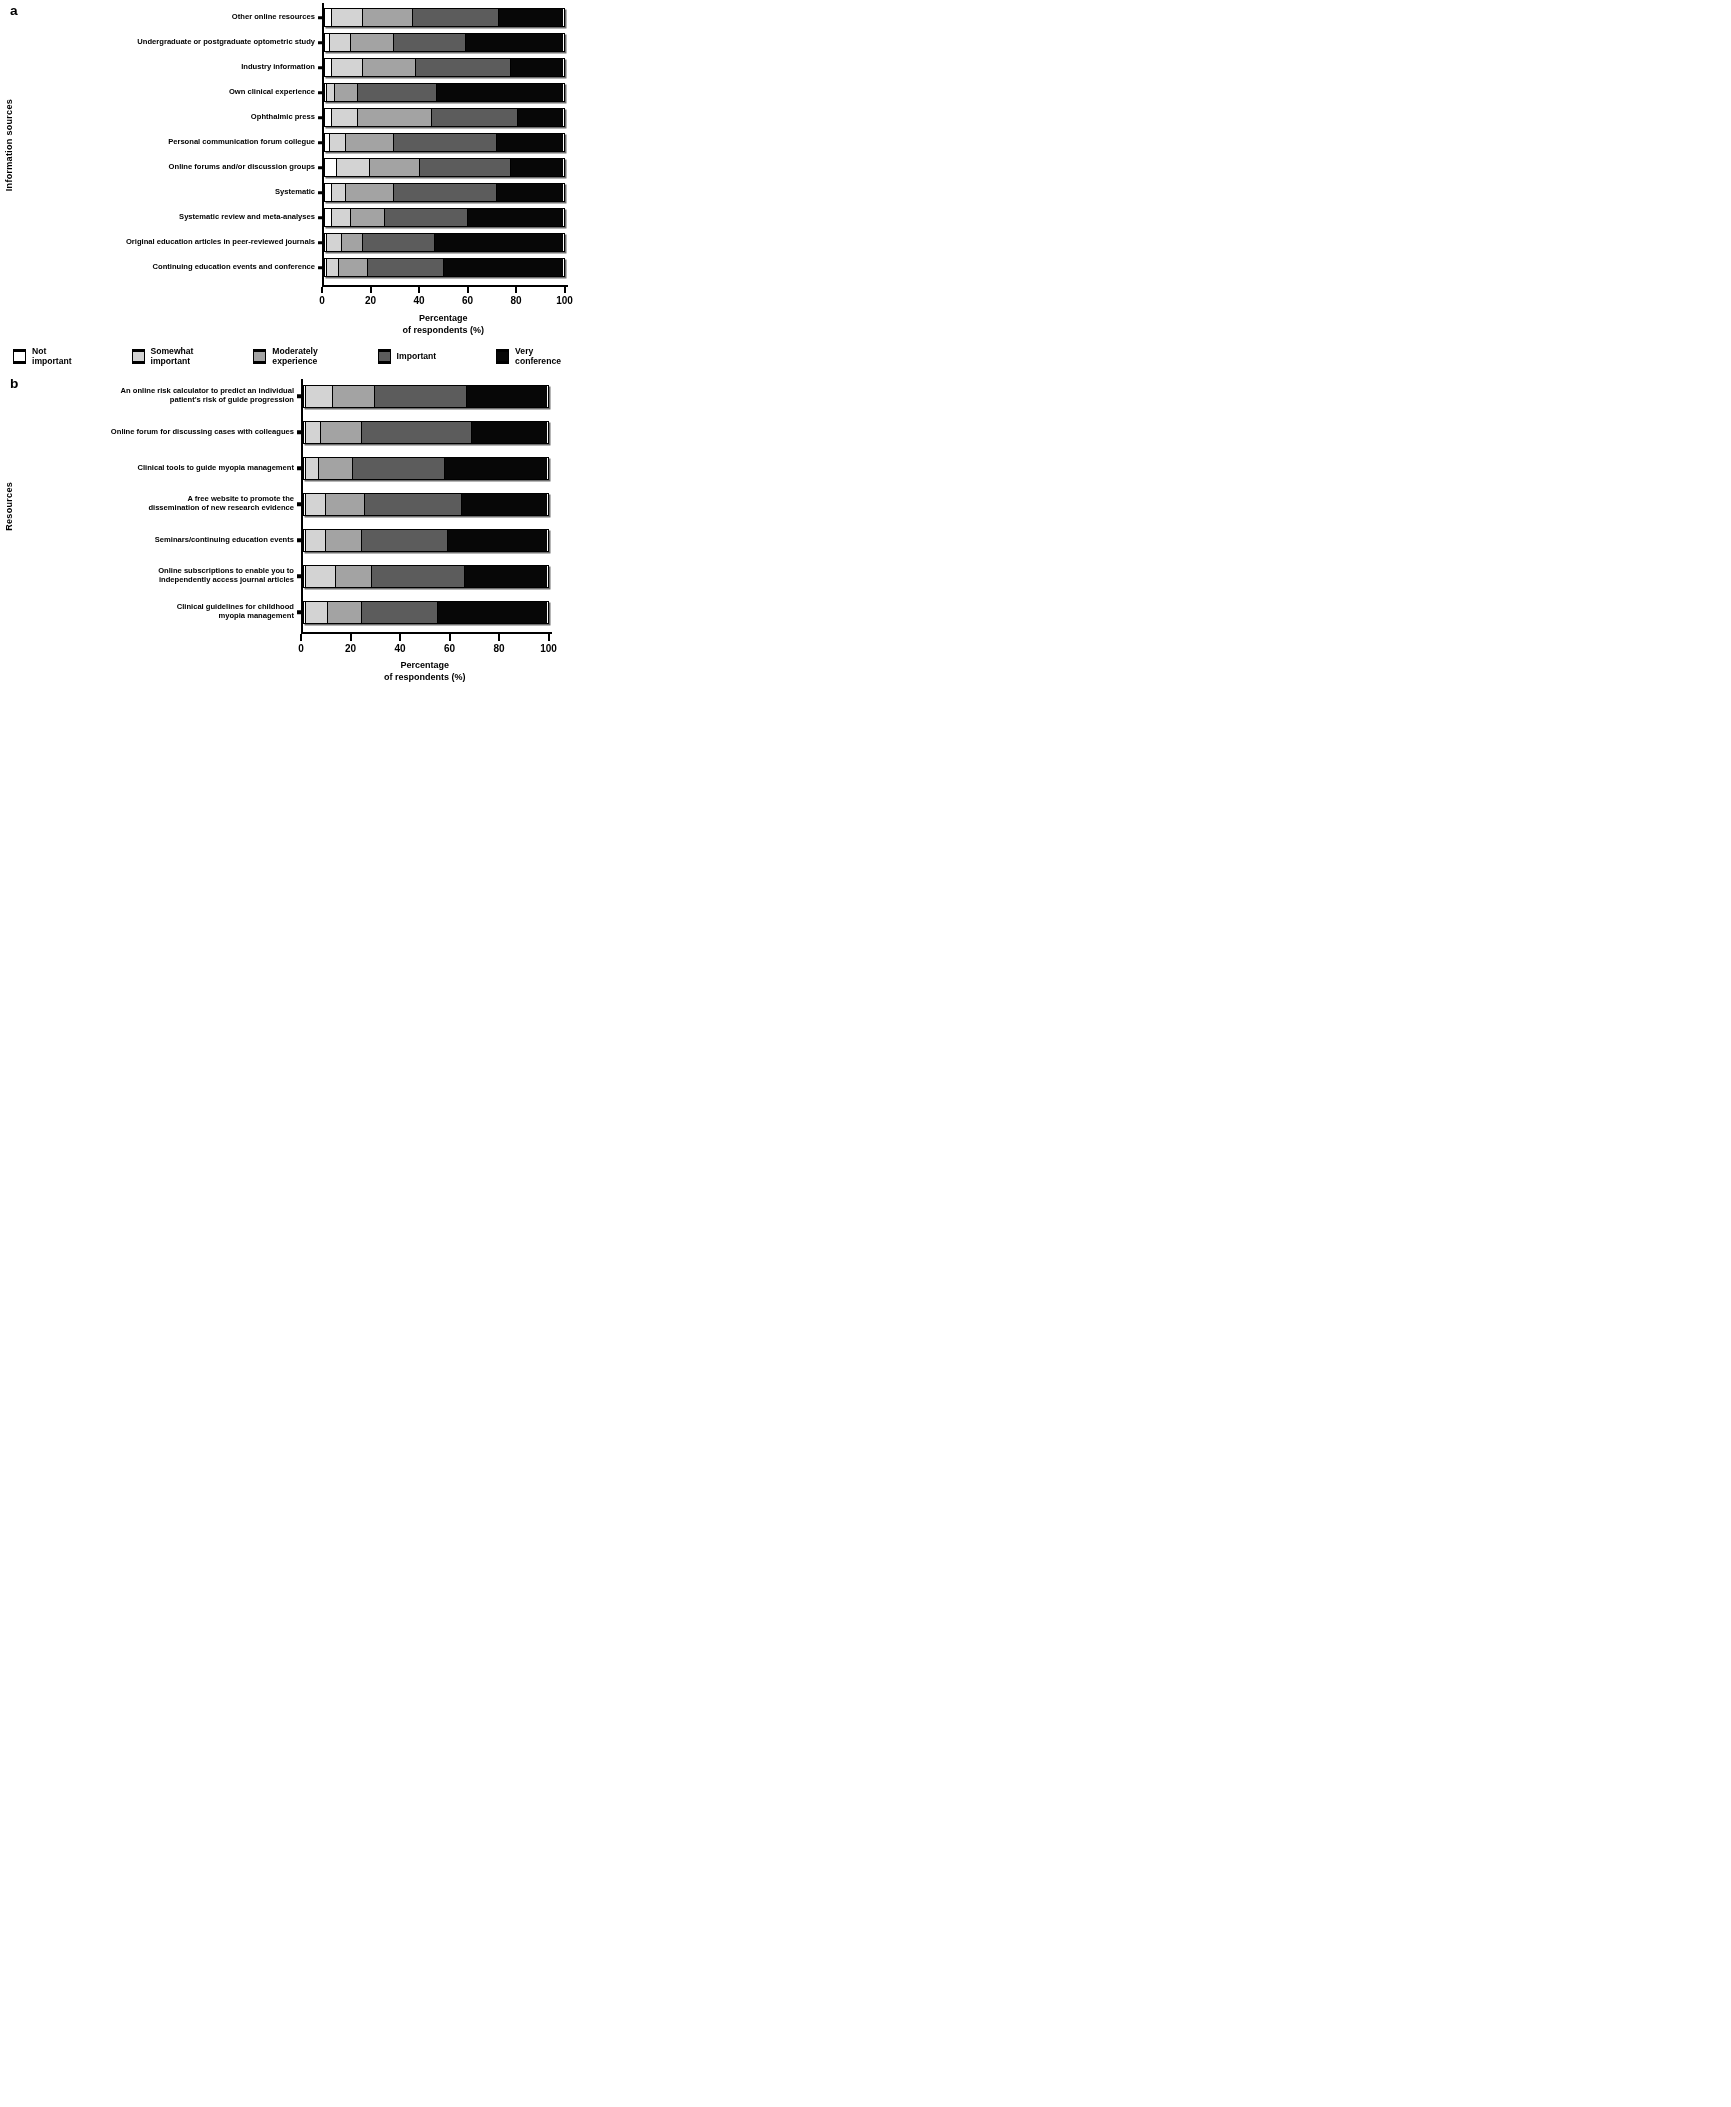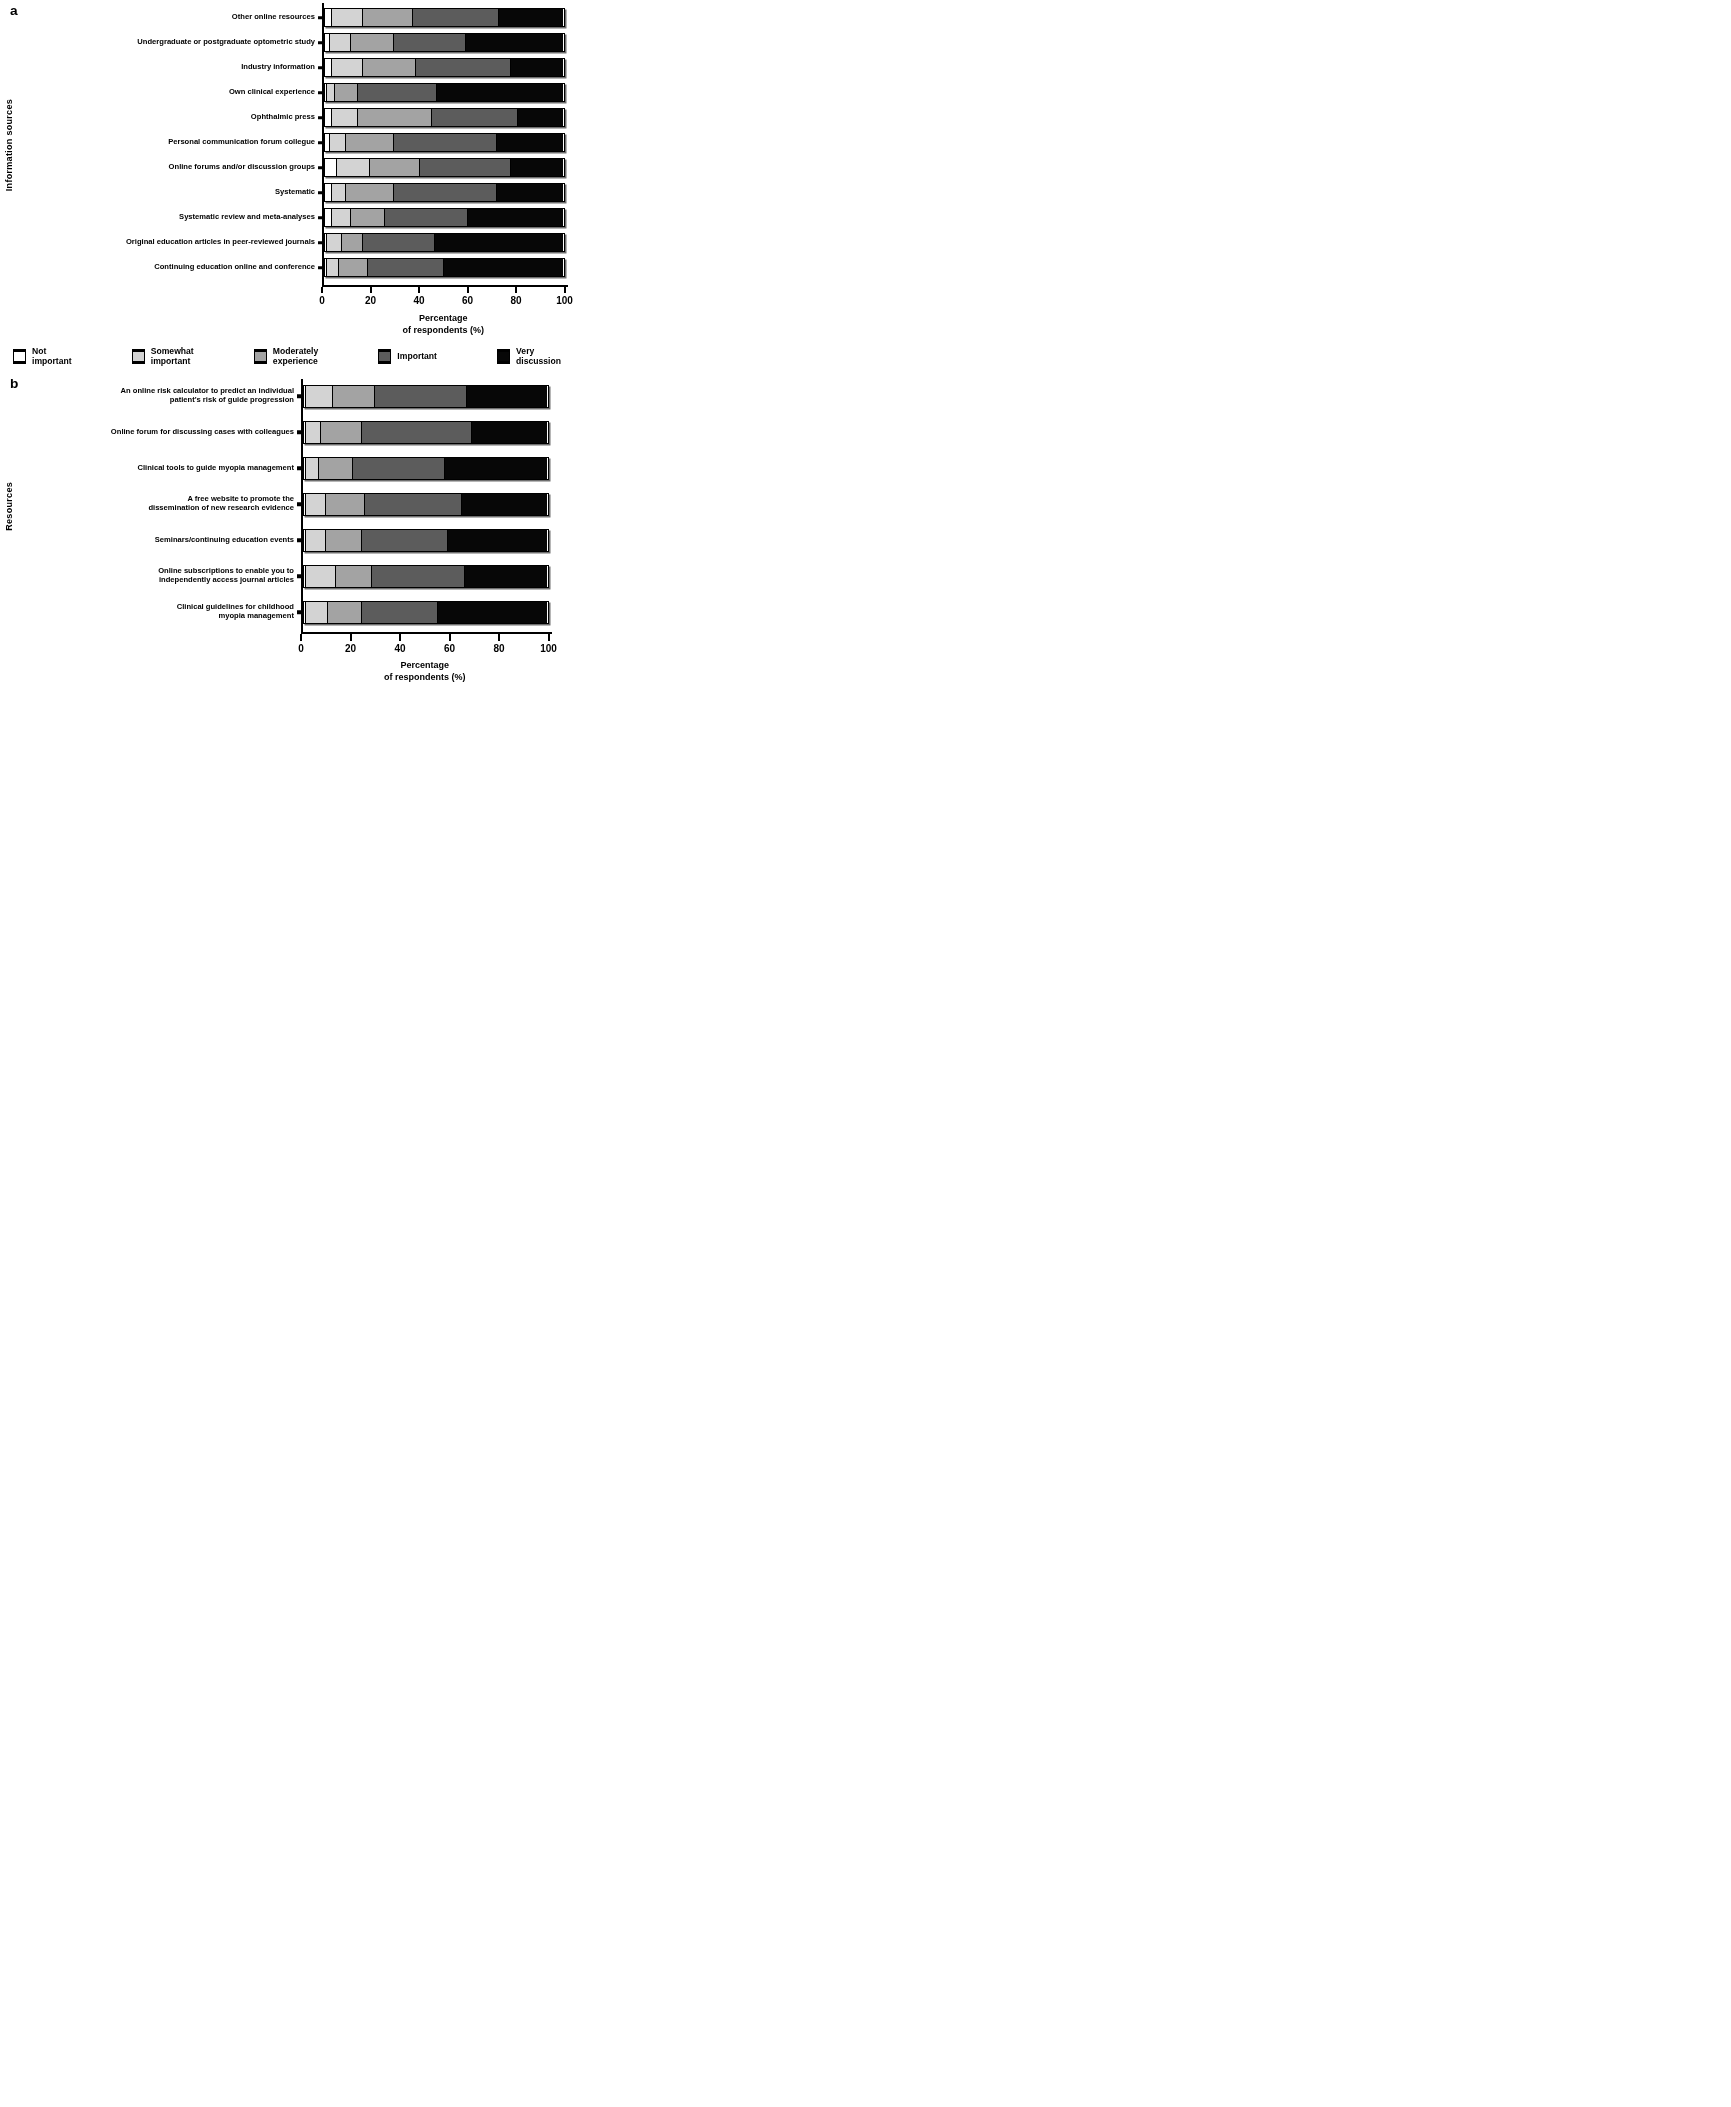--- a/index.html
+++ b/index.html
@@ -97,21 +97,21 @@
             <div class="cat-label">Other online resources</div>
             <div class="cat-label">Undergraduate or postgraduate optometric study</div>
             <div class="cat-label">Industry information</div>
             <div class="cat-label">Own clinical experience</div>
             <div class="cat-label">Ophthalmic press</div>
             <div class="cat-label">Personal communication forum collegue</div>
             <div class="cat-label">Online forums and/or discussion groups</div>
             <div class="cat-label">Systematic</div>
             <div class="cat-label">Systematic review and meta-analyses</div>
             <div class="cat-label">Original education articles in peer-reviewed journals</div>
-            <div class="cat-label">Continuing education online and conference</div>
+            <div class="cat-label">Continuing education events and conference</div>
           </div>
         <div class="plot">
             <div class="bar-row">
               <span class="cat-tick"></span>
               <div class="bar">
                 <div class="seg" style="width: 3%; background: rgb(255, 255, 255);"></div>
                 <div class="seg" style="width: 13%; background: rgb(211, 211, 211);"></div>
                 <div class="seg" style="width: 21%; background: rgb(163, 163, 163);"></div>
                 <div class="seg" style="width: 36%; background: rgb(92, 92, 92);"></div>
                 <div class="seg" style="width: 27%; background: rgb(7, 7, 7);"></div>
@@ -262,21 +262,21 @@
           <span class="legend-label">Moderately
 experience</span>
         </div>
         <div class="legend-item">
           <span class="legend-swatch" style="background: rgb(92, 92, 92);"></span>
           <span class="legend-label">Important</span>
         </div>
         <div class="legend-item">
           <span class="legend-swatch" style="background: rgb(7, 7, 7);"></span>
           <span class="legend-label">Very
-discussion</span>
+conference</span>
         </div>
       </div>
   </section>
 
   <section class="panel" id="panel-b">
     <div class="panel-letter">b</div>
     <div class="chart" id="chart-b">
       <div class="chart-body">
         <div class="ycol">
           <span class="y-title">Resources</span>

